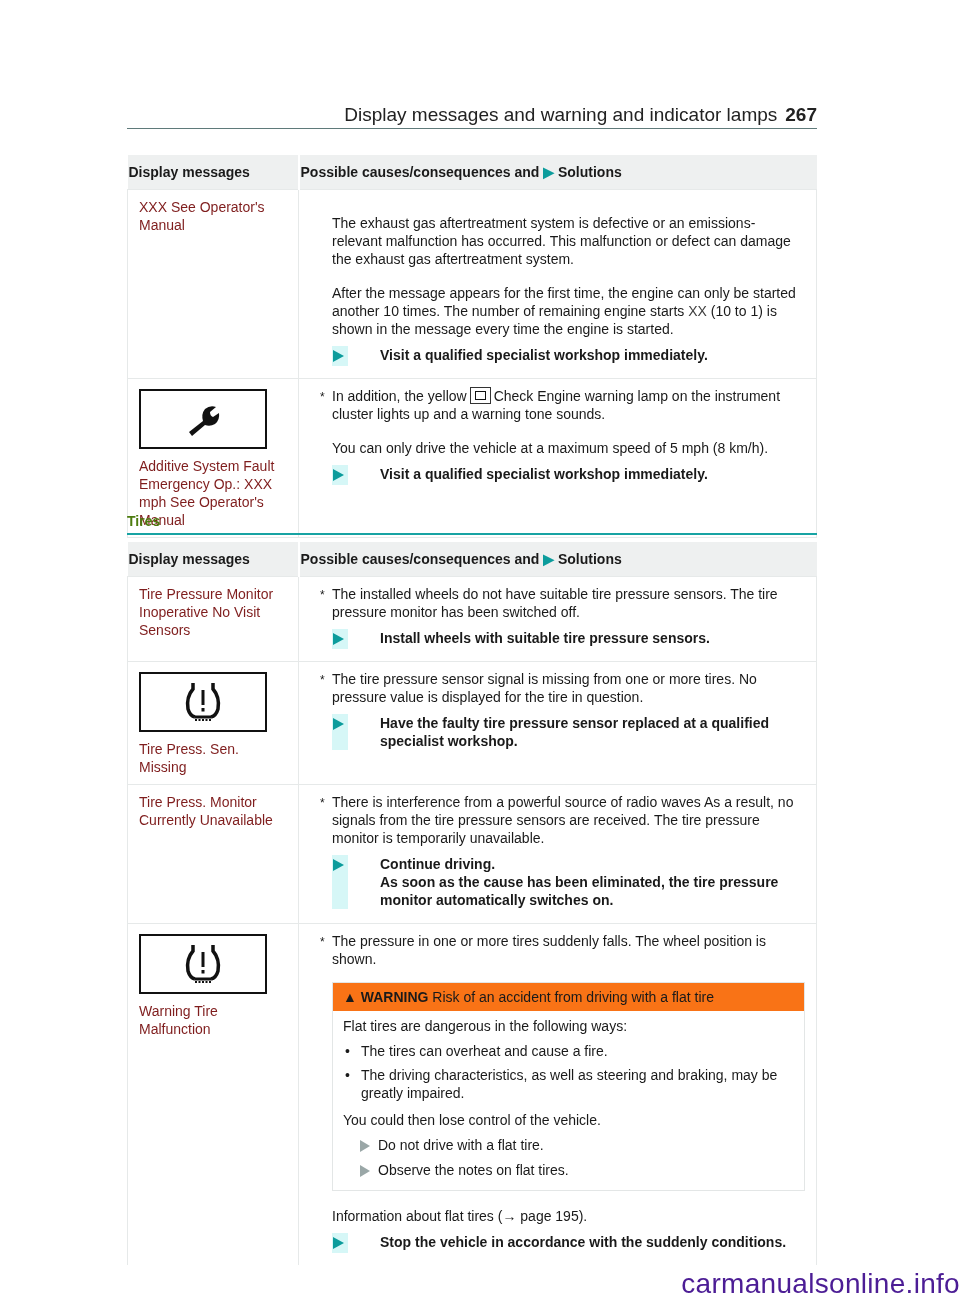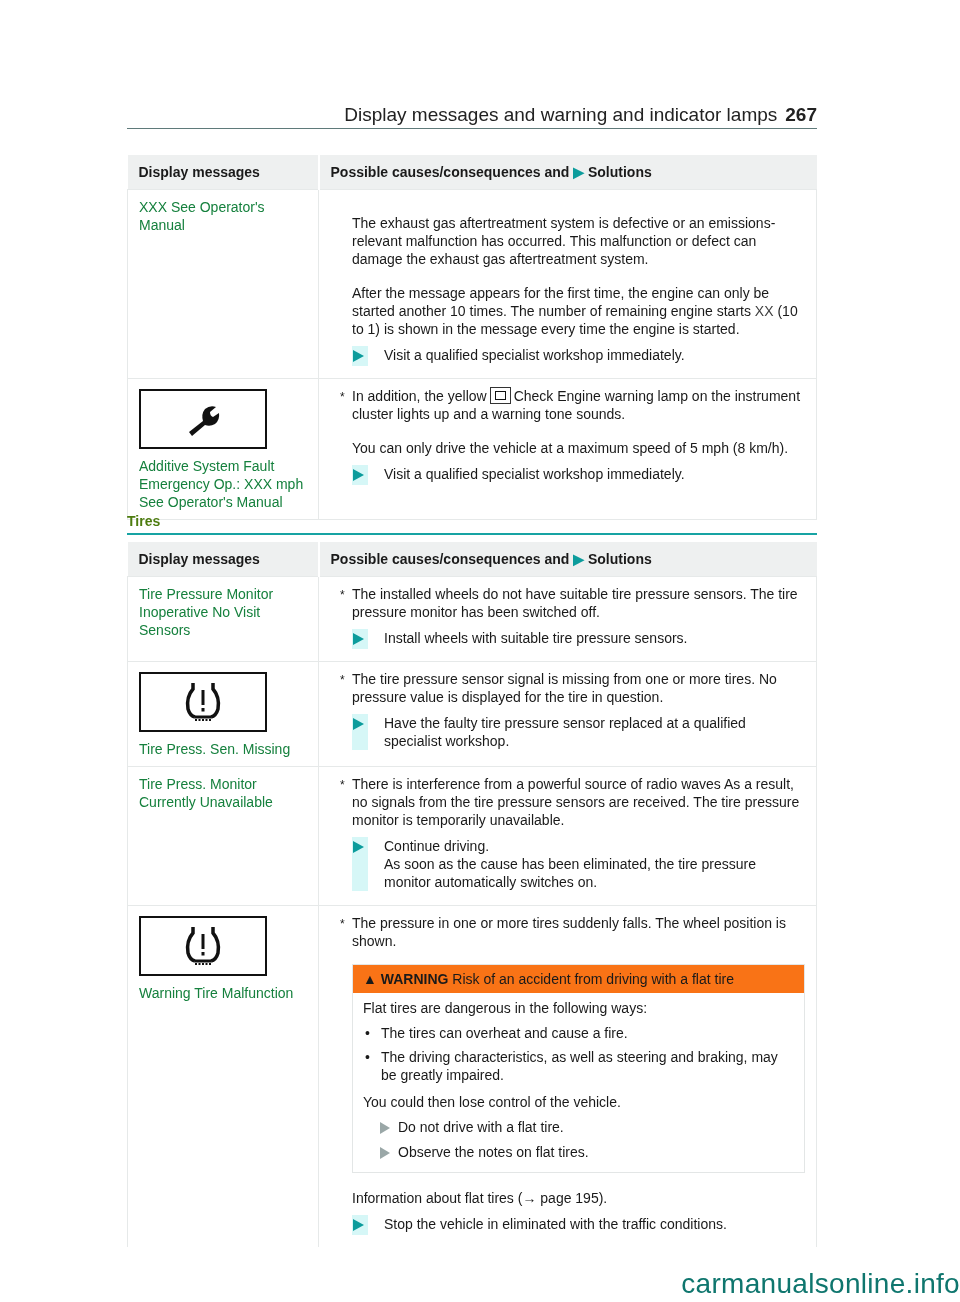--- a/index.html
+++ b/index.html
@@ -1,45 +1,45 @@
 <!DOCTYPE html>
 <html><head>
 <meta charset="utf-8">
 <style>
   html, body { margin:0; padding:0; background:#fff; }
   body { width:960px; height:1302px; position:relative; font-family:"Liberation Sans", sans-serif; color:#1a1a1a; overflow:hidden; }
   .page-header { position:absolute; left:127px; top:128px; width:690px; border-bottom:1px solid #5f7a7a; height:0; }
   .header-text { position:absolute; right:143px; top:104px; font-size:19px; color:#222; }
   .header-text .pnum { font-weight:bold; margin-left:8px; }
   table.msg { position:absolute; left:127px; width:690px; border-collapse:collapse; font-size:14px; line-height:18px; table-layout:fixed; }
-  table.msg th { background:#eef0f0; text-align:left; font-weight:bold; padding:5px 11px; height:24px; font-size:14px; }
+  table.msg th { background:#eef0f0; text-align:left; font-weight:bold; padding:5px 1px; height:24px; font-size:14px; }
   table.msg th.c1 { width:168px; border-right:2px solid #fff; }
   table.msg td { vertical-align:top; border:1px solid #e6e9e9; padding:8px 11px 8px 11px; }
-  table.msg td.c1 { width:168px; color:#15803d; }
+  table.msg td.c1 { width:168px; color:#7f1d1d; }
   .dm { color:#404040; }
   .icon-box { width:124px; height:56px; border:2px solid #111; display:flex; align-items:center; justify-content:center; margin:2px 0 8px 0; }
   .para { margin:16px 0 7px 22px; }
   .star { position:relative; margin:0 0 7px 22px; }
   .star::before { content:"*"; position:absolute; left:-12px; top:1px; font-size:12px; }
-  .step { position:relative; margin:8px 0 6px 22px; padding-left:32px; }
+  .step { position:relative; margin:8px 0 6px 22px; padding-left:48px;font-weight:bold; }
   .step .tri { position:absolute; left:0; top:0; width:16px; height:100%; min-height:20px; background:#d6f7f7; }
   .step .tri::after { content:""; position:absolute; left:1px; top:4px; border-left:11px solid #0c9c9c; border-top:6px solid transparent; border-bottom:6px solid transparent; }
   .warn { margin:14px 0 14px 22px; border:1px solid #e3e6e6; }
   .warn-head { background:#f97316; padding:5px 10px; }
   .warn-head b { font-weight:bold; }
   .warn-body { padding:6px 10px 4px 10px; }
   .warn-body p { margin:0 0 7px 0; }
   .bul { position:relative; padding-left:18px; margin:0 0 6px 0; }
   .bul::before { content:"•"; position:absolute; left:2px; top:0; }
   .gstep { position:relative; padding-left:18px; margin:0 0 7px 17px; }
   .gstep::before { content:""; position:absolute; left:0; top:4px; border-left:10px solid #9aa7a7; border-top:6px solid transparent; border-bottom:6px solid transparent; }
   .section-title { position:absolute; left:127px; top:513px; width:690px; color:#4d7c0f; font-weight:bold; font-size:14px; padding-bottom:4px; border-bottom:2px solid #17a3a3; }
   .engine { display:inline-block; width:19px; height:15px; border:1px solid #333; vertical-align:-3px; margin:0 3px; position:relative; }
   .engine::after { content:""; position:absolute; left:4px; top:3px; width:9px; height:7px; border:1.5px solid #111; background:#fff; }
-  .watermark { position:absolute; right:0; top:1268px; font-size:28px; color:#0f766e; letter-spacing:0.3px; }
+  .watermark { position:absolute; right:0; top:1268px; font-size:28px; color:#4c1d95; letter-spacing:0.3px; }
 </style>
 </head>
 <body>
 
 <div class="header-text"><span>Display messages and warning and indicator lamps</span><span class="pnum">267</span></div>
 <div class="page-header"></div>
 
 <table class="msg" style="top:155px;">
   <tbody>
       <tr>
@@ -132,19 +132,19 @@
         <div class="warn-body">
           <p>Flat tires are dangerous in the following ways:</p>
           <div class="bul">The tires can overheat and cause a fire.</div>
           <div class="bul">The driving characteristics, as well as steering and braking, may be greatly impaired.</div>
           <p style="margin-top:9px;">You could then lose control of the vehicle.</p>
           <div class="gstep">Do not drive with a flat tire.</div>
           <div class="gstep">Observe the notes on flat tires.</div>
         </div>
       </div>
       <p class="para">Information about flat tires (→ page 195).</p>
-      <div class="step"><span class="tri"></span><span>Stop the vehicle in eliminated with the traffic conditions.</span></div>
+      <div class="step"><span class="tri"></span><span>Stop the vehicle in accordance with the suddenly conditions.</span></div>
     </td>
   </tr>
 </tbody>
   </table>
 
 <div class="watermark">carmanualsonline.info</div>
 
 </body></html>

